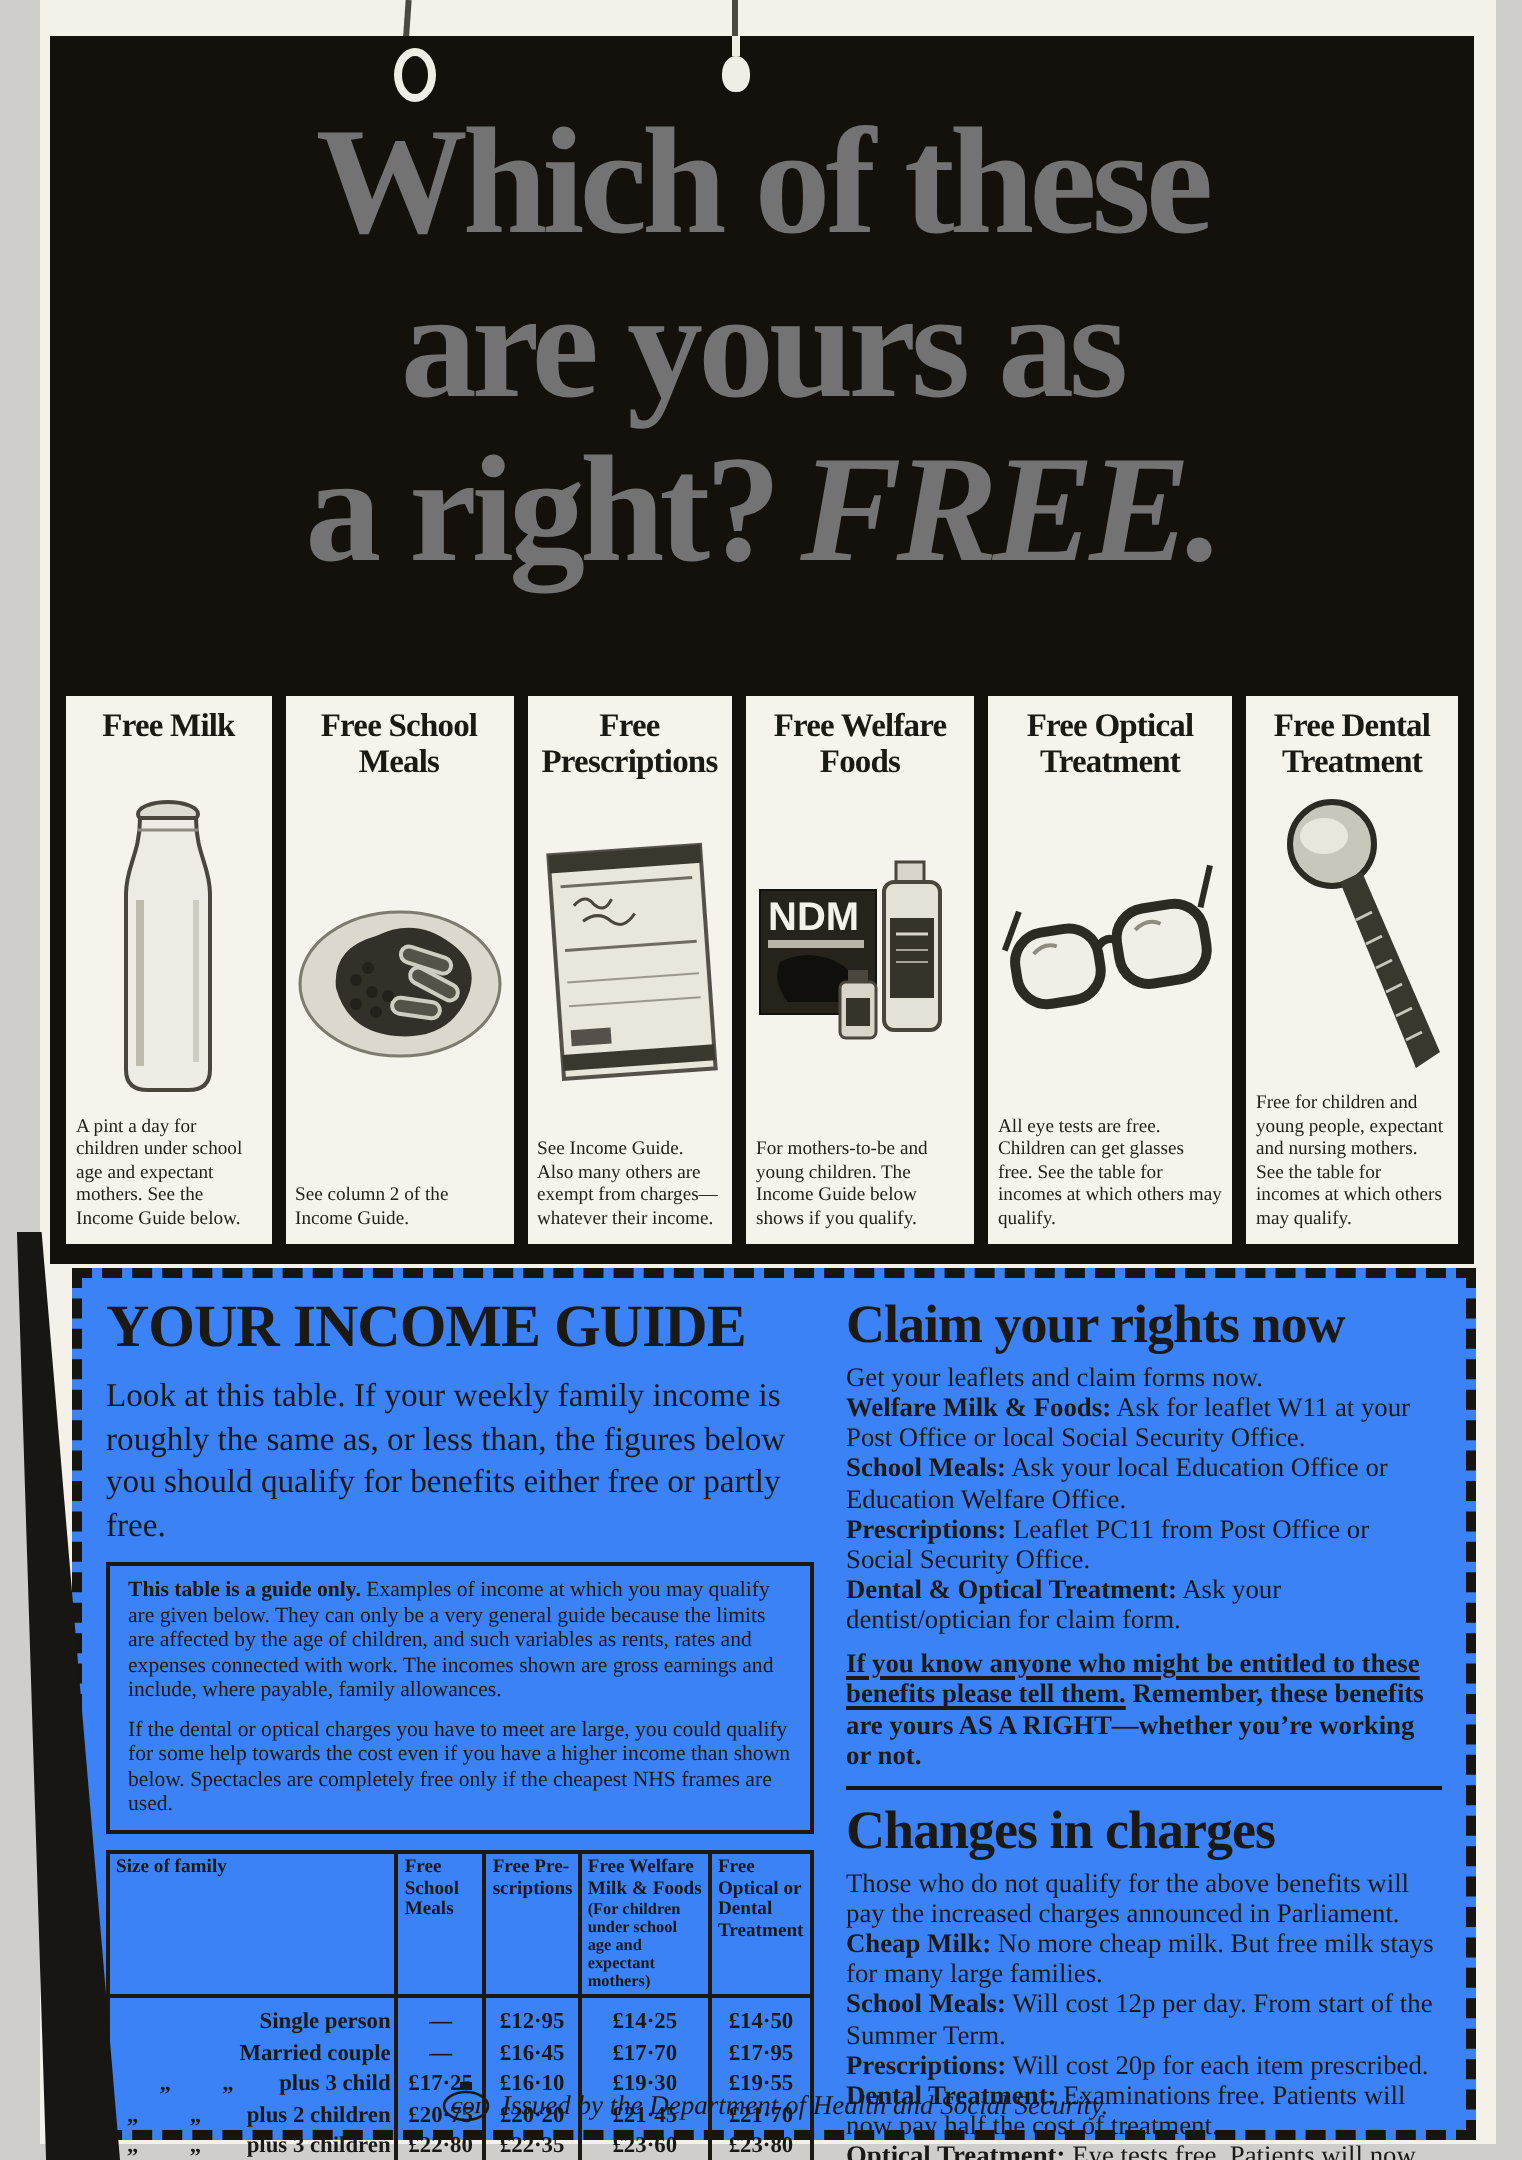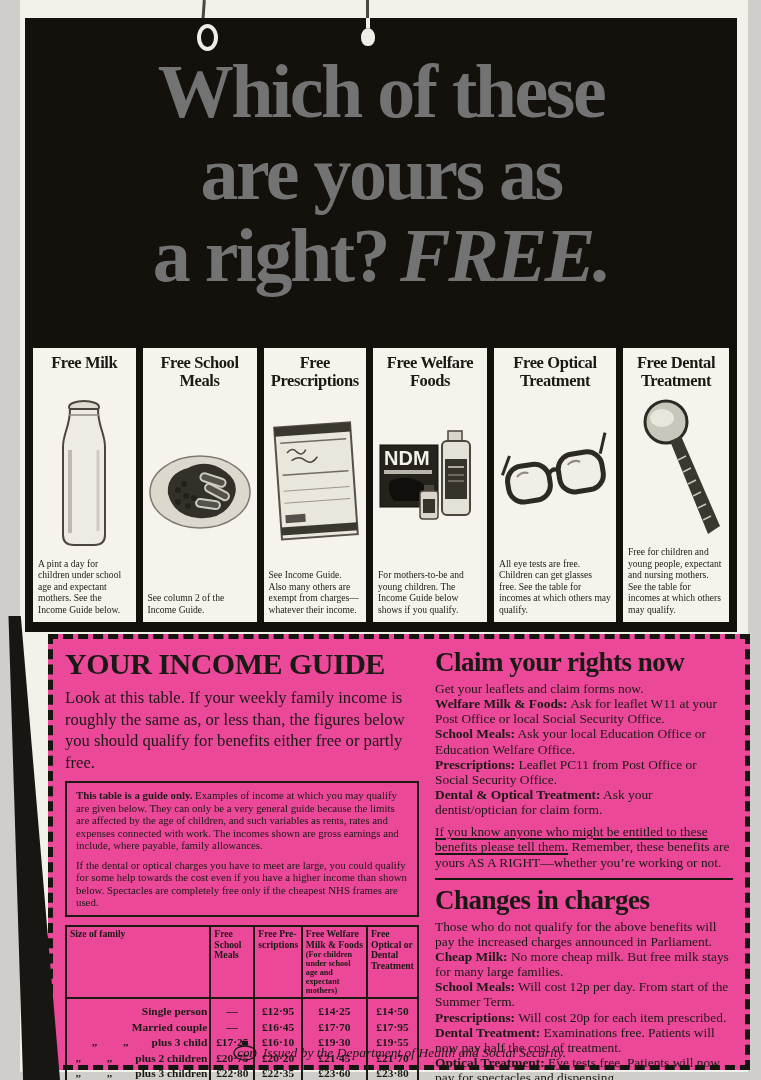--- a/index.html
+++ b/index.html
@@ -26,43 +26,43 @@
   }
   .free{font-style:italic;margin-left:12px;}
   
   .cards{position:absolute;left:8px;top:330px;width:696px;height:274px;
     display:grid;grid-template-columns:repeat(6,1fr);gap:7px;}
   .card{background:#f5f3ec;display:flex;flex-direction:column;padding:6px 5px 7px;box-sizing:border-box;}
   .card-title{font-weight:bold;text-align:center;font-size:16.5px;line-height:1.07;letter-spacing:-0.4px;min-height:38px;}
   .card-art{flex:1;display:flex;align-items:center;justify-content:center;overflow:hidden;}
   .card-caption{font-size:9.6px;line-height:1.2;color:#23211b;}
   
-  .guide{position:absolute;left:48px;top:634px;width:702px;height:436px;box-sizing:border-box;
-    border:5px dashed #17150f;background:#ec4899;padding:8px 12px 26px;}
+  .guide{position:absolute;left:36px;top:634px;width:702px;height:436px;box-sizing:border-box;
+    border:5px dashed #17150f;background:#3b82f6;padding:8px 12px 26px;}
   .guide-cols{display:flex;gap:16px;height:100%;}
   .gleft{flex:0 0 354px;}
   .gright{flex:1;min-width:0;}
   .gleft h1{margin:0 0 6px;font-size:30px;letter-spacing:-0.5px;}
   .intro{font-size:16.6px;line-height:1.3;margin:0;}
   .notebox{border:2px solid #1b1912;padding:6px 9px;margin-top:8px;font-size:10.8px;line-height:1.16;}
   .notebox p{margin:0;}
   .notebox p + p{margin-top:7px;}
   table.inc{width:100%;border-collapse:collapse;margin-top:8px;border:2px solid #1b1912;table-layout:fixed;}
   table.inc th,table.inc td{border-left:2px solid #1b1912;padding:2px 3px;vertical-align:top;}
   table.inc th:first-child,table.inc td:first-child{border-left:none;}
   table.inc thead th{font-size:9.6px;line-height:1.12;text-align:left;border-bottom:2px solid #1b1912;font-weight:bold;}
   table.inc td{font-size:11.4px;font-weight:bold;line-height:15.5px;text-align:center;padding:0 2px;}
   table.inc td.fam{text-align:right;white-space:pre;padding-left:5px;}
   table.inc tbody tr:first-child td{padding-top:5px;}
   table.inc tbody tr:last-child td{padding-bottom:6px;}
   .th-sub{display:block;font-size:8.2px;line-height:1.1;}
   
   .gright h2{margin:0 0 3px;font-size:27px;letter-spacing:-0.5px;}
   .gright p{font-size:13.4px;line-height:1.13;margin:0;}
-  .emphasis{font-weight:normal;margin-top:7px !important;}
+  .emphasis{font-weight:bold;margin-top:7px !important;}
   .emphasis .u{text-decoration:underline;text-decoration-thickness:1.5px;text-underline-offset:2px;}
   .rule{border:none;border-top:2.5px solid #17150f;margin:8px 0 5px;}
   .changes-title{margin-top:2px !important;}
   
   .gfooter{position:absolute;left:0;bottom:4px;width:100%;text-align:center;font-style:italic;font-size:13.5px;}
   .coi{display:inline-block;vertical-align:-4px;margin-right:5px;}
   
   .wedge{position:absolute;left:4px;top:616px;width:56px;height:464px;background:#171612;
     clip-path:polygon(8% 0%,30% 0%,100% 100%,34% 100%);}
   svg{display:block;}

